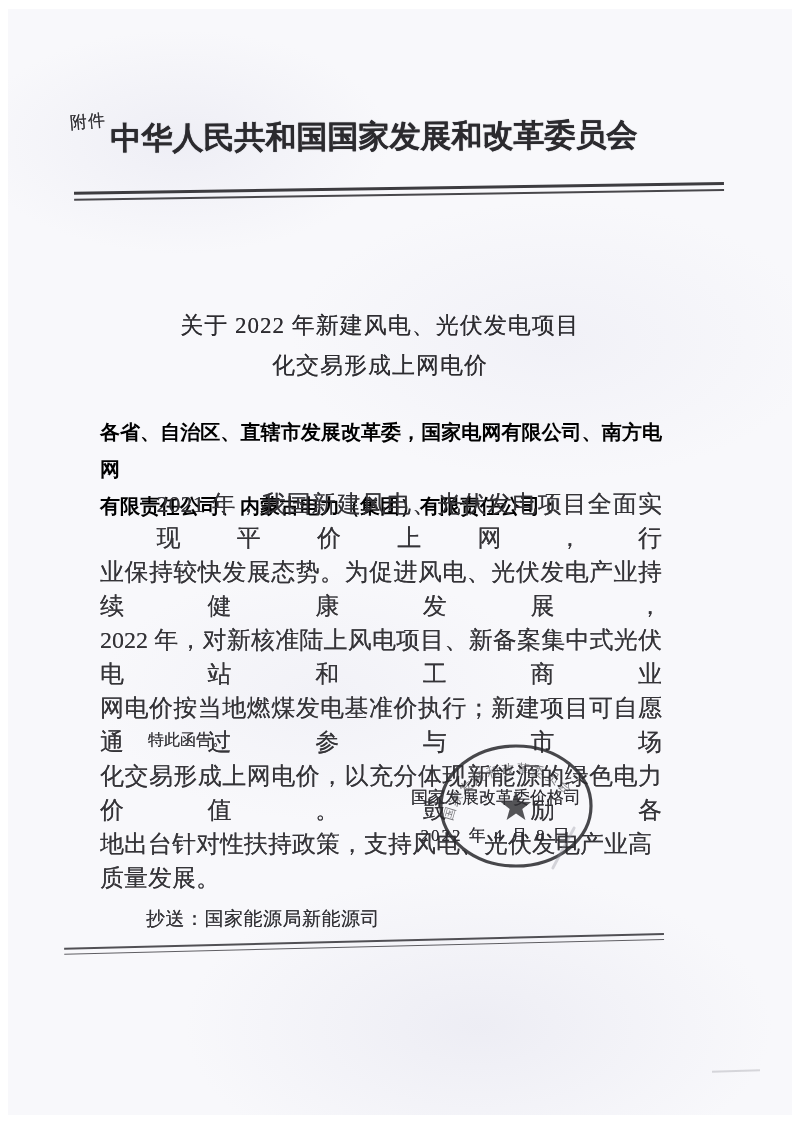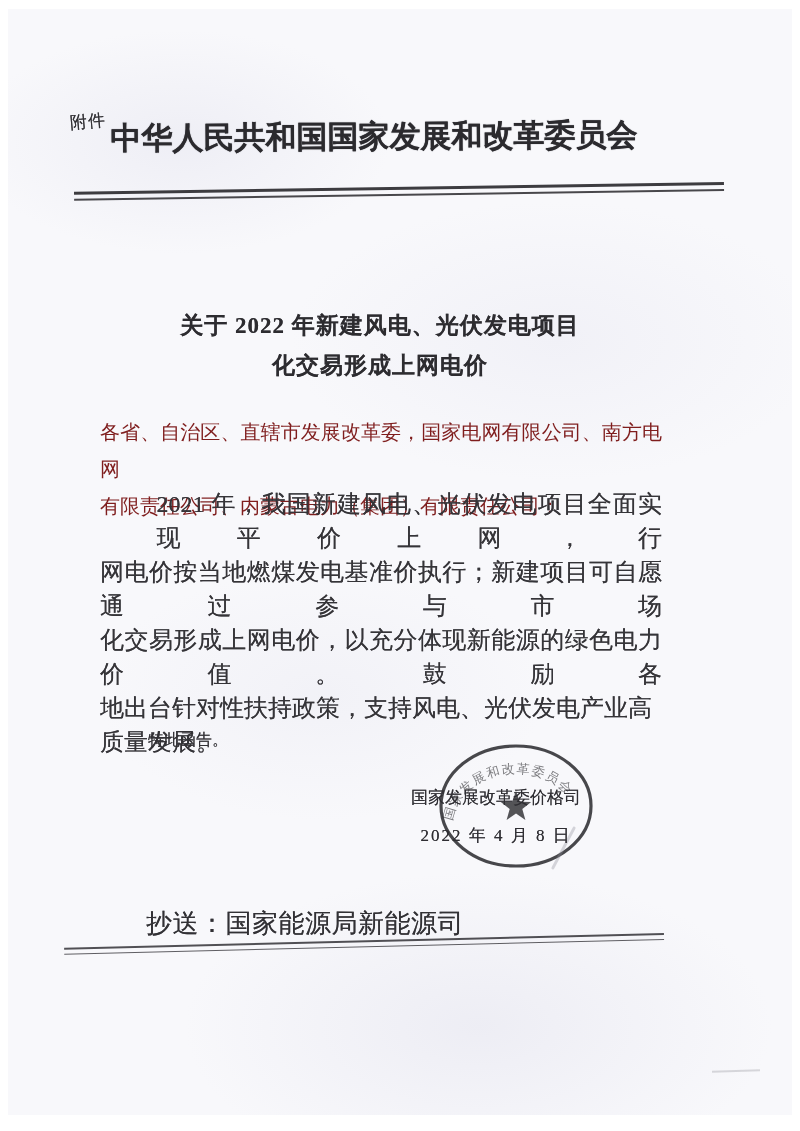--- a/index.html
+++ b/index.html
@@ -23,36 +23,36 @@
   .agency{
     left:104px;top:116px;width:540px;text-align:center;white-space:nowrap;
     font-size:31px;font-weight:700;color:#2b2a2e;transform:rotate(-0.4deg);
     text-shadow:0 0 .8px rgba(40,40,46,.9);
   }
   .rule-double{
     left:74px;top:182px;width:650px;height:4px;
     border-top:3.5px solid #2e2d31;border-bottom:2px solid #3a393d;
     transform:rotate(-0.85deg);transform-origin:right center;opacity:.92;
   }
-  .doc-title{left:80px;top:306px;width:600px;text-align:center;font-size:23px;font-weight:700;line-height:40px;letter-spacing:1px;color:#2d2c30;}
+  .doc-title{left:80px;top:306px;width:600px;text-align:center;font-size:23px;font-weight:400;line-height:40px;letter-spacing:1px;color:#2d2c30;}
   .salutation{
     left:100px;top:414px;width:562px;font-size:20px;line-height:37px;
-    font-family:"Liberation Sans","DejaVu Sans",sans-serif;font-weight:400;color:#7f1d1d;
+    font-family:"Liberation Sans","DejaVu Sans",sans-serif;font-weight:700;color:#000000;
   }
   .salutation .just{text-align:justify;text-align-last:justify;}
   .body-text{left:100px;top:487px;width:562px;font-size:24px;line-height:34px;color:#353438;}
   .body-text .line{white-space:normal;}
   .body-text .just{text-align:justify;text-align-last:justify;}
   .body-text .indent{padding-left:2.35em;}
   .closing{left:148px;top:730px;font-size:16px;}
   .sig-block{left:340px;top:786px;width:312px;text-align:center;font-size:17px;color:#2f2e33;}
   .sig-date{margin-top:15px;letter-spacing:2px;}
   .seal{left:436px;top:741px;width:160px;height:132px;filter:blur(.35px);}
   .smudge{left:562px;top:824px;width:3px;height:48px;background:#90909a;opacity:.35;transform:rotate(28deg);border-radius:2px;}
-  .cc-line{left:146px;top:906px;font-size:26px;letter-spacing:.5px;text-align:center;}
+  .cc-line{left:146px;top:906px;font-size:19px;letter-spacing:.5px;text-align:center;}
   .rule-bottom{
     left:64px;top:933px;width:600px;height:4px;
     border-top:2.5px solid #3a393e;border-bottom:1.5px solid #4a494e;
     transform:rotate(-1.4deg);transform-origin:right center;opacity:.88;
   }
   .artifact{left:712px;top:1070px;width:48px;height:2px;background:#b9b9c0;opacity:.55;transform:rotate(-2deg);}
 </style>
 </head>
 <body>
 
@@ -69,20 +69,22 @@
   <div>化交易形成上网电价</div>
 </div>
 
 <div class="abs salutation">
   <div class="just">各省、自治区、直辖市发展改革委，国家电网有限公司、南方电网</div>
   <div>有限责任公司、内蒙古电力（集团）有限责任公司：</div>
 </div>
 
 <div class="abs ink body-text">
   <div class="line just indent">2021 年，我国新建风电、光伏发电项目全面实现平价上网，行</div>
+  <div class="line just">业保持较快发展态势。为促进风电、光伏发电产业持续健康发展，</div>
+  <div class="line just">2022 年，对新核准陆上风电项目、新备案集中式光伏电站和工商业</div>
   <div class="line just">网电价按当地燃煤发电基准价执行；新建项目可自愿通过参与市场</div>
   <div class="line just">化交易形成上网电价，以充分体现新能源的绿色电力价值。鼓励各</div>
   <div class="line">地出台针对性扶持政策，支持风电、光伏发电产业高质量发展。</div>
 </div>
 
 <div class="abs ink closing">特此函告。</div>
 
 <svg class="abs seal" viewBox="0 0 160 132" xmlns="http://www.w3.org/2000/svg">
   <defs>
     <path id="sealArc" d="M 16 86 A 64 54 0 0 1 144 86"></path>

